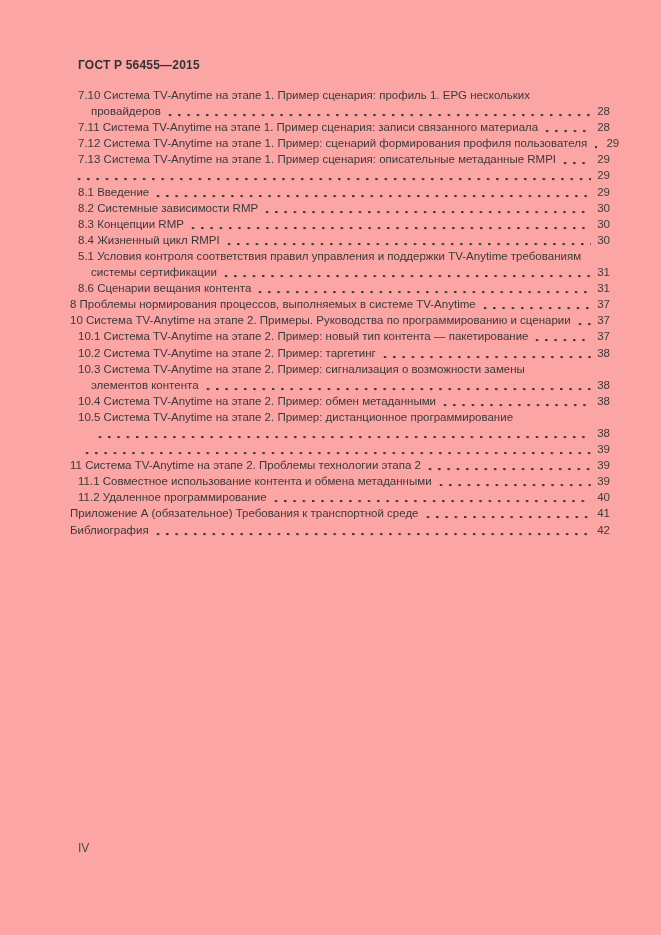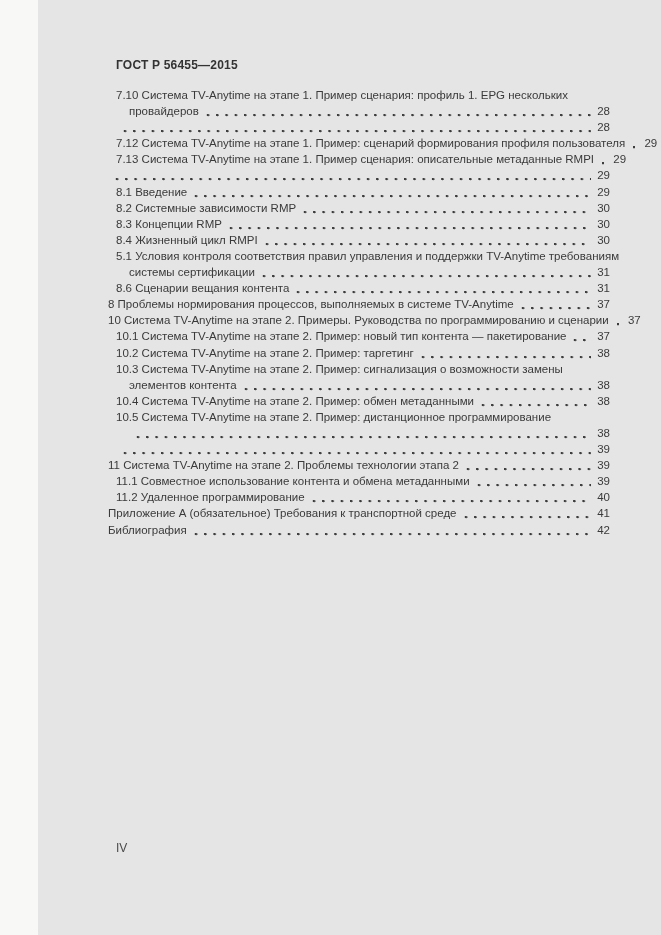--- a/index.html
+++ b/index.html
@@ -11,22 +11,21 @@
     height: 935px;
     background: #f8f8f7;
     font-family: "Liberation Sans", sans-serif;
     color: #3a3a3a;
     overflow: hidden;
     position: relative;
   }
   .scan-page {
     position: absolute;
     inset: 0;
-    background: #e5e5e5;
-    margin-left: 38px;
+    background: #fca5a5;
   }
   .doc-header {
     position: absolute;
     top: 58px;
     left: 78px;
     font-size: 12px;
     font-weight: bold;
     color: #333333;
     letter-spacing: 0.2px;
   }
@@ -81,20 +80,21 @@
   <div class="toc" id="toc">
       <div class="toc-line ind2">
         <span class="toc-text">7.10 Система TV-Anytime на этапе 1. Пример сценария: профиль 1. EPG нескольких</span>
       </div>
       <div class="toc-line cont">
         <span class="toc-text">провайдеров</span>
         <span class="leader"></span>
         <span class="pageno">28</span>
       </div>
       <div class="toc-line ind2">
+        <span class="toc-text">7.11 Система TV-Anytime на этапе 1. Пример сценария: записи связанного материала</span>
         <span class="leader"></span>
         <span class="pageno">28</span>
       </div>
       <div class="toc-line ind2">
         <span class="toc-text">7.12 Система TV-Anytime на этапе 1. Пример: сценарий формирования профиля пользователя</span>
         <span class="leader"></span>
         <span class="pageno">29</span>
       </div>
       <div class="toc-line ind2">
         <span class="toc-text">7.13 Система TV-Anytime на этапе 1. Пример сценария: описательные метаданные RMPI</span>

